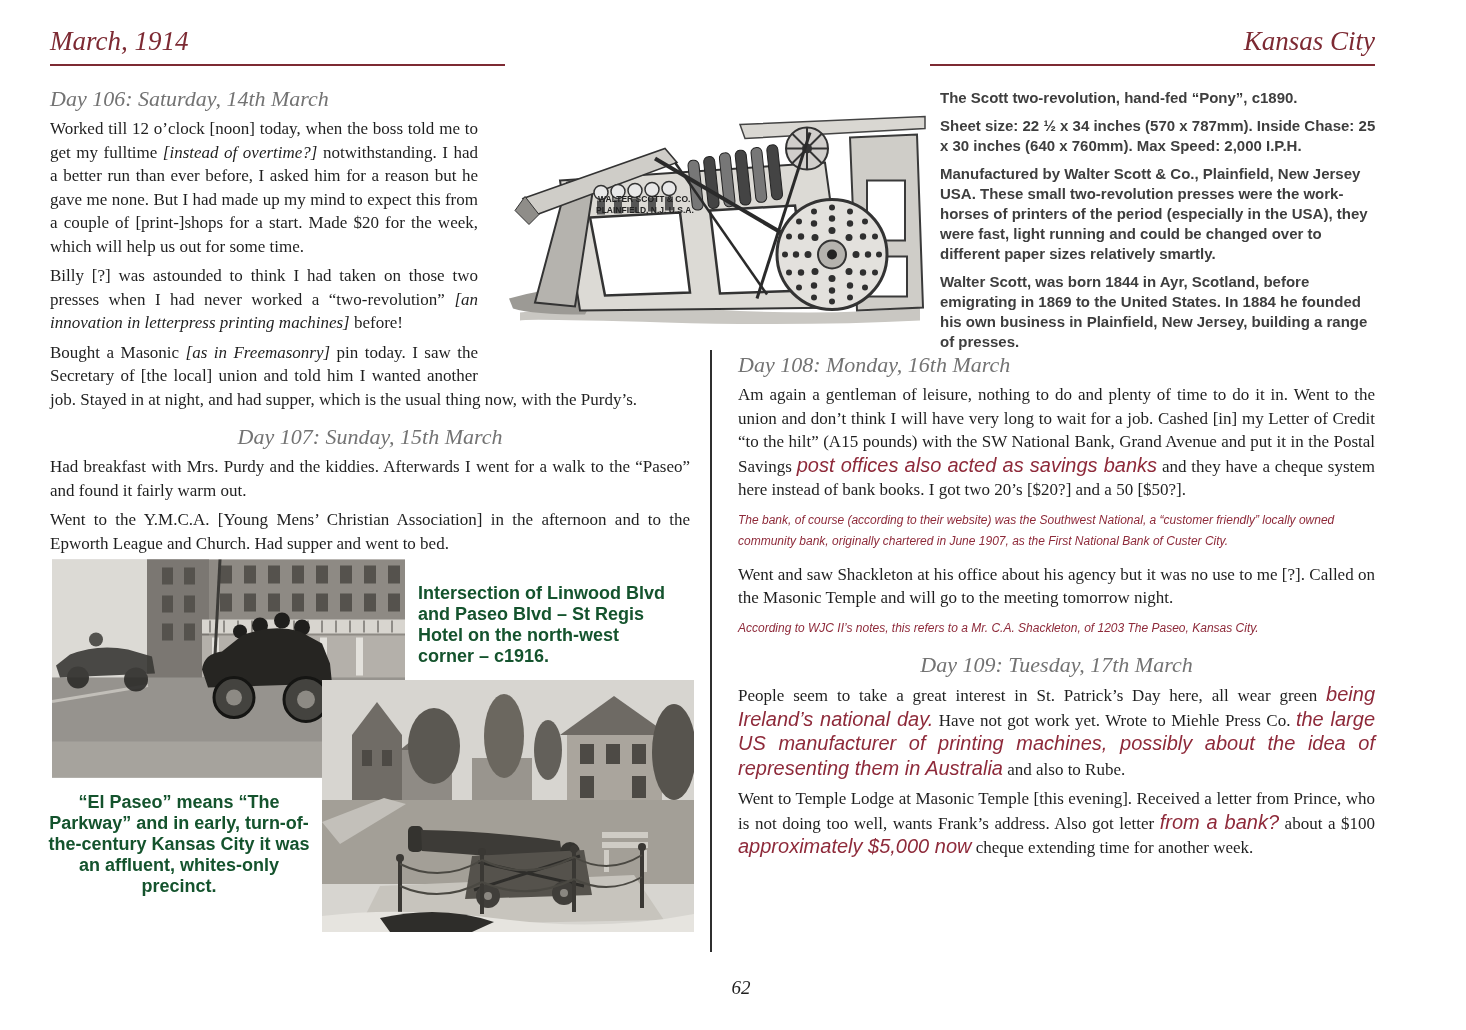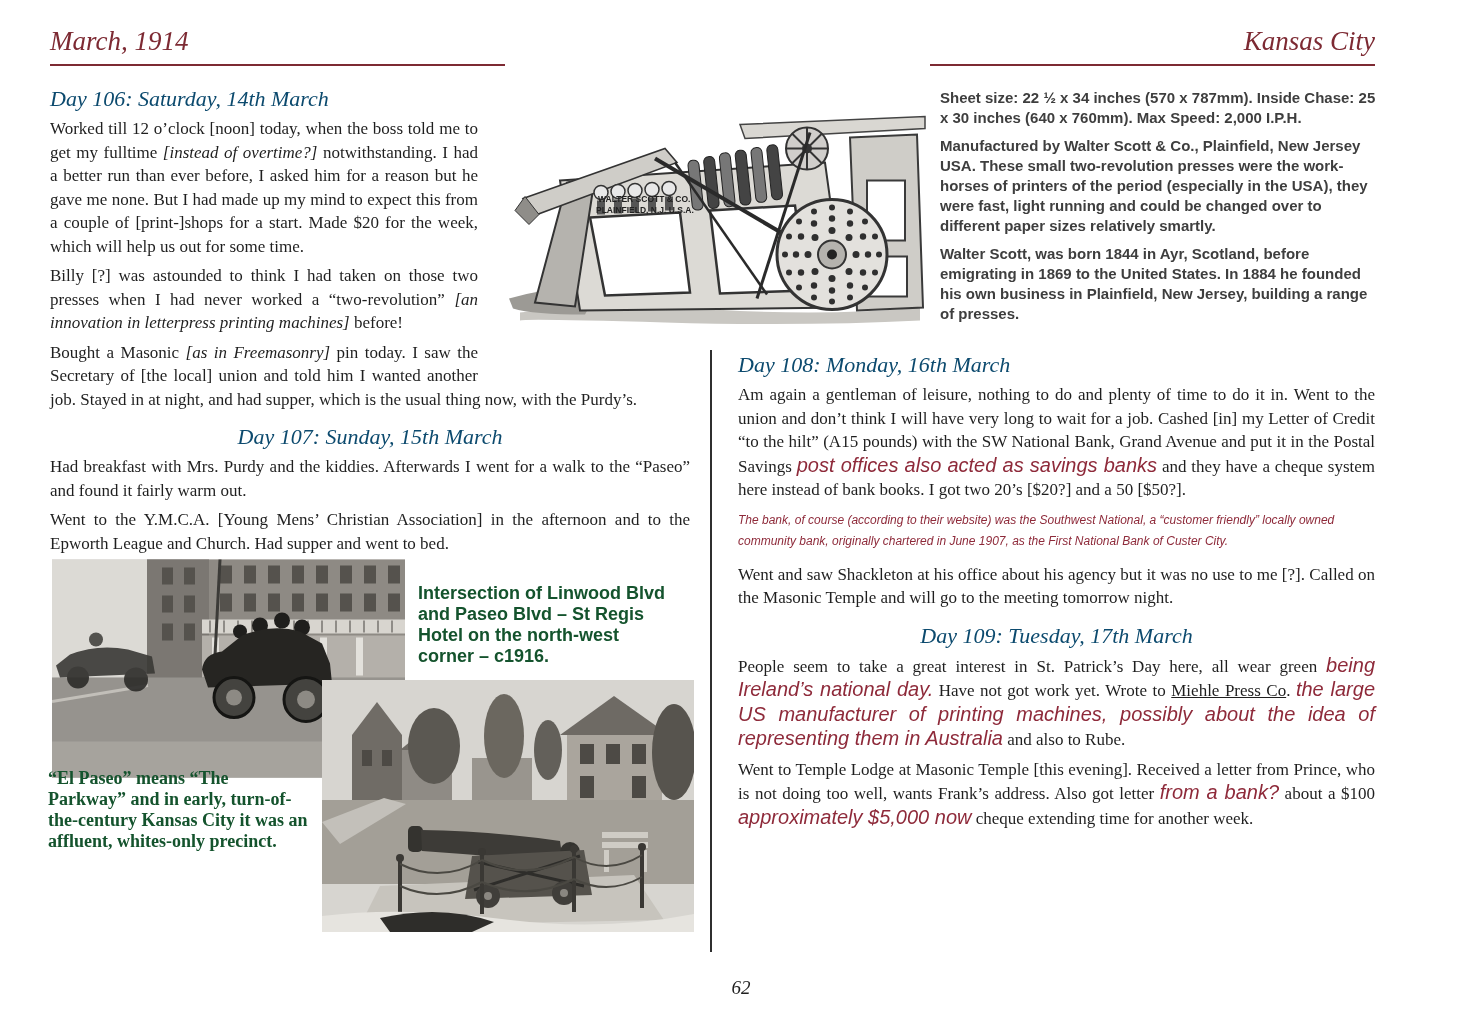--- a/index.html
+++ b/index.html
@@ -12,25 +12,25 @@
   .hdr-left  { left:50px; }
   .hdr-right { right:91px; }
   .hrule { position:absolute; left:50px; top:64px; width:1325px; height:2px; background:#7d2a33; }
   .vrule { position:absolute; left:710px; top:350px; width:2px; height:602px; background:#2f2f2f; }
 
   
   .col-left  { position:absolute; left:50px;  top:86px;  width:640px; }
   .col-right { position:absolute; left:738px; top:352px; width:637px; }
   .float-spacer { float:right; width:212px; height:259px; }
 
-  h2.day { font-size:22px; font-style:italic; font-weight:400; color:#0c4a6e; margin:0 0 5px; }
+  h2.day { font-size:22px; font-style:italic; font-weight:400; color:#737373; margin:0 0 5px; }
   h2.day.gap { margin-top:13px;text-align:center; }
   p.body { font-size:17px; line-height:23.5px; margin:0 0 6px; text-align:justify; }
   .si { font-style:italic; }
-  .u  { text-decoration:underline; }
+  .u  { }
   .ann-inline {
     font-family:"Liberation Sans", sans-serif; font-style:italic;
     color:#8e2a3a; font-size:20px;
   }
   p.annotation {
     font-family:"Liberation Sans", sans-serif; font-style:italic;
     color:#8e2a3a; font-size:12px; line-height:21.5px;
     margin:8px 0 10px; text-align:left;
   }
 
@@ -39,21 +39,21 @@
     position:absolute; left:940px; top:88px; width:437px;
     font-family:"Liberation Sans", sans-serif; font-weight:700;
     color:#3e3e3e; font-size:15px; line-height:20px;
   }
   .press-caption p { margin:0 0 8px; }
   .photo-caption {
     position:absolute; font-family:"Liberation Sans", sans-serif; font-weight:700;
     color:#14532d; font-size:18px; line-height:21px;
   }
   .cap-linwood { left:418px; top:583px; width:252px; text-align:left; }
-  .cap-paseo   { left:48px;  top:768px; width:262px; text-align:left;font-family:Liberation Serif, serif; }
+  .cap-paseo   { left:48px;  top:792px; width:262px; text-align:center; }
 
   
   .img { position:absolute; }
   .img svg { display:block; }
   .img-press  { left:505px; top:61px;  width:425px; height:275px; }
   .img-street { left:52px;  top:559px; width:353px; height:219px; }
   .img-cannon { left:322px; top:680px; width:372px; height:252px; }
 
   
   .page-number { position:absolute; left:0; right:0; top:977px; text-align:center; font-style:italic; font-size:19px; color:#1f1f1f;padding-left:16px; }
@@ -160,20 +160,21 @@
       </g>
       <circle cx="327" cy="192" r="14" fill="#b5b3ae" stroke="#333" stroke-width="2"></circle>
       <circle cx="327" cy="192" r="5" fill="#222"></circle>
 
       <text x="93" y="139" font-size="8.5" font-weight="bold" fill="#222" font-family="Liberation Sans, sans-serif">WALTER SCOTT &amp; CO.</text>
       <text x="91" y="150" font-size="8.5" font-weight="bold" fill="#222" font-family="Liberation Sans, sans-serif">PLAINFIELD, N.J. U.S.A.</text>
     </svg>
   </div>
 
   <div class="press-caption">
+    <p>The Scott two-revolution, hand-fed “Pony”, c1890.</p>
     <p>Sheet size: 22 ½ x 34 inches (570 x 787mm). Inside Chase: 25 x 30 inches (640 x 760mm). Max Speed: 2,000 I.P.H.</p>
     <p>Manufactured by Walter Scott &amp; Co., Plainfield, New Jersey USA. These small two-revolution presses were the work-horses of printers of the period (especially in the USA), they were fast, light running and could be changed over to different paper sizes relatively smartly.</p>
     <p>Walter Scott, was born 1844 in Ayr, Scotland, before emigrating in 1869 to the United States. In 1884 he founded his own business in Plainfield, New Jersey, building a range of presses.</p>
   </div>
 
   <div class="col-left">
     <h2 class="day">Day 106: Saturday, 14th March</h2>
     <div class="float-spacer"></div>
     <p class="body"><span>Worked till 12 o’clock [noon] today, when the boss told me to get my fulltime </span><span class="si">[instead of overtime?]</span><span> notwithstanding. I had a better run than ever before, I asked him for a reason but he gave me none. But I had made up my mind to expect this from a couple of [print-]shops for a start. Made $20 for the week, which will help us out for some time.</span></p>
     <p class="body"><span>Billy [?] was astounded to think I had taken on those two presses when I had never worked a “two-revolution” </span><span class="si">[an innovation in letterpress printing machines]</span><span> before!</span></p>
@@ -181,20 +182,21 @@
     <h2 class="day gap">Day 107: Sunday, 15th March</h2>
     <p class="body">Had breakfast with Mrs. Purdy and the kiddies. Afterwards I went for a walk to the “Paseo” and found it fairly warm out.</p>
     <p class="body">Went to the Y.M.C.A. [Young Mens’ Christian Association] in the afternoon and to the Epworth League and Church. Had supper and went to bed.</p>
   </div>
 
   <div class="col-right">
     <h2 class="day">Day 108: Monday, 16th March</h2>
     <p class="body"><span>Am again a gentleman of leisure, nothing to do and plenty of time to do it in. Went to the union and don’t think I will have very long to wait for a job. Cashed [in] my Letter of Credit “to the hilt” (A15 pounds) with the SW National Bank, Grand Avenue and put it in the Postal Savings </span><span class="ann-inline">post offices also acted as savings banks</span><span> and they have a cheque system here instead of bank books. I got two 20’s [$20?] and a 50 [$50?].</span></p>
     <p class="annotation">The bank, of course (according to their website) was the Southwest National, a “customer friendly” locally owned community bank, originally chartered in June 1907, as the First National Bank of Custer City.</p>
     <p class="body">Went and saw Shackleton at his office about his agency but it was no use to me [?]. Called on the Masonic Temple and will go to the meeting tomorrow night.</p>
+    <p class="annotation">According to WJC II’s notes, this refers to a Mr. C.A. Shackleton, of 1203 The Paseo, Kansas City.</p>
     <h2 class="day gap">Day 109: Tuesday, 17th March</h2>
     <p class="body"><span>People seem to take a great interest in St. Patrick’s Day here, all wear green </span><span class="ann-inline">being Ireland’s national day.</span><span> Have not got work yet. Wrote to </span><span class="u">Miehle Press Co</span><span>. </span><span class="ann-inline">the large US manufacturer of printing machines, possibly about the idea of representing them in Australia</span><span> and also to Rube.</span></p>
     <p class="body"><span>Went to Temple Lodge at Masonic Temple [this evening]. Received a letter from Prince, who is not doing too well, wants Frank’s address. Also got letter </span><span class="ann-inline">from a bank?</span><span> about a $100 </span><span class="ann-inline">approximately $5,000 now</span><span> cheque extending time for another week.</span></p>
   </div>
 
   <div class="img img-street">
     <svg viewBox="0 0 353 218" width="353" height="219" xmlns="http://www.w3.org/2000/svg">
       <rect width="353" height="218" fill="#cdcbc6"></rect>
       <rect x="0" y="0" width="130" height="118" fill="#dcdad5"></rect>
       <rect x="95" y="0" width="258" height="118" fill="#8e8a84"></rect>

